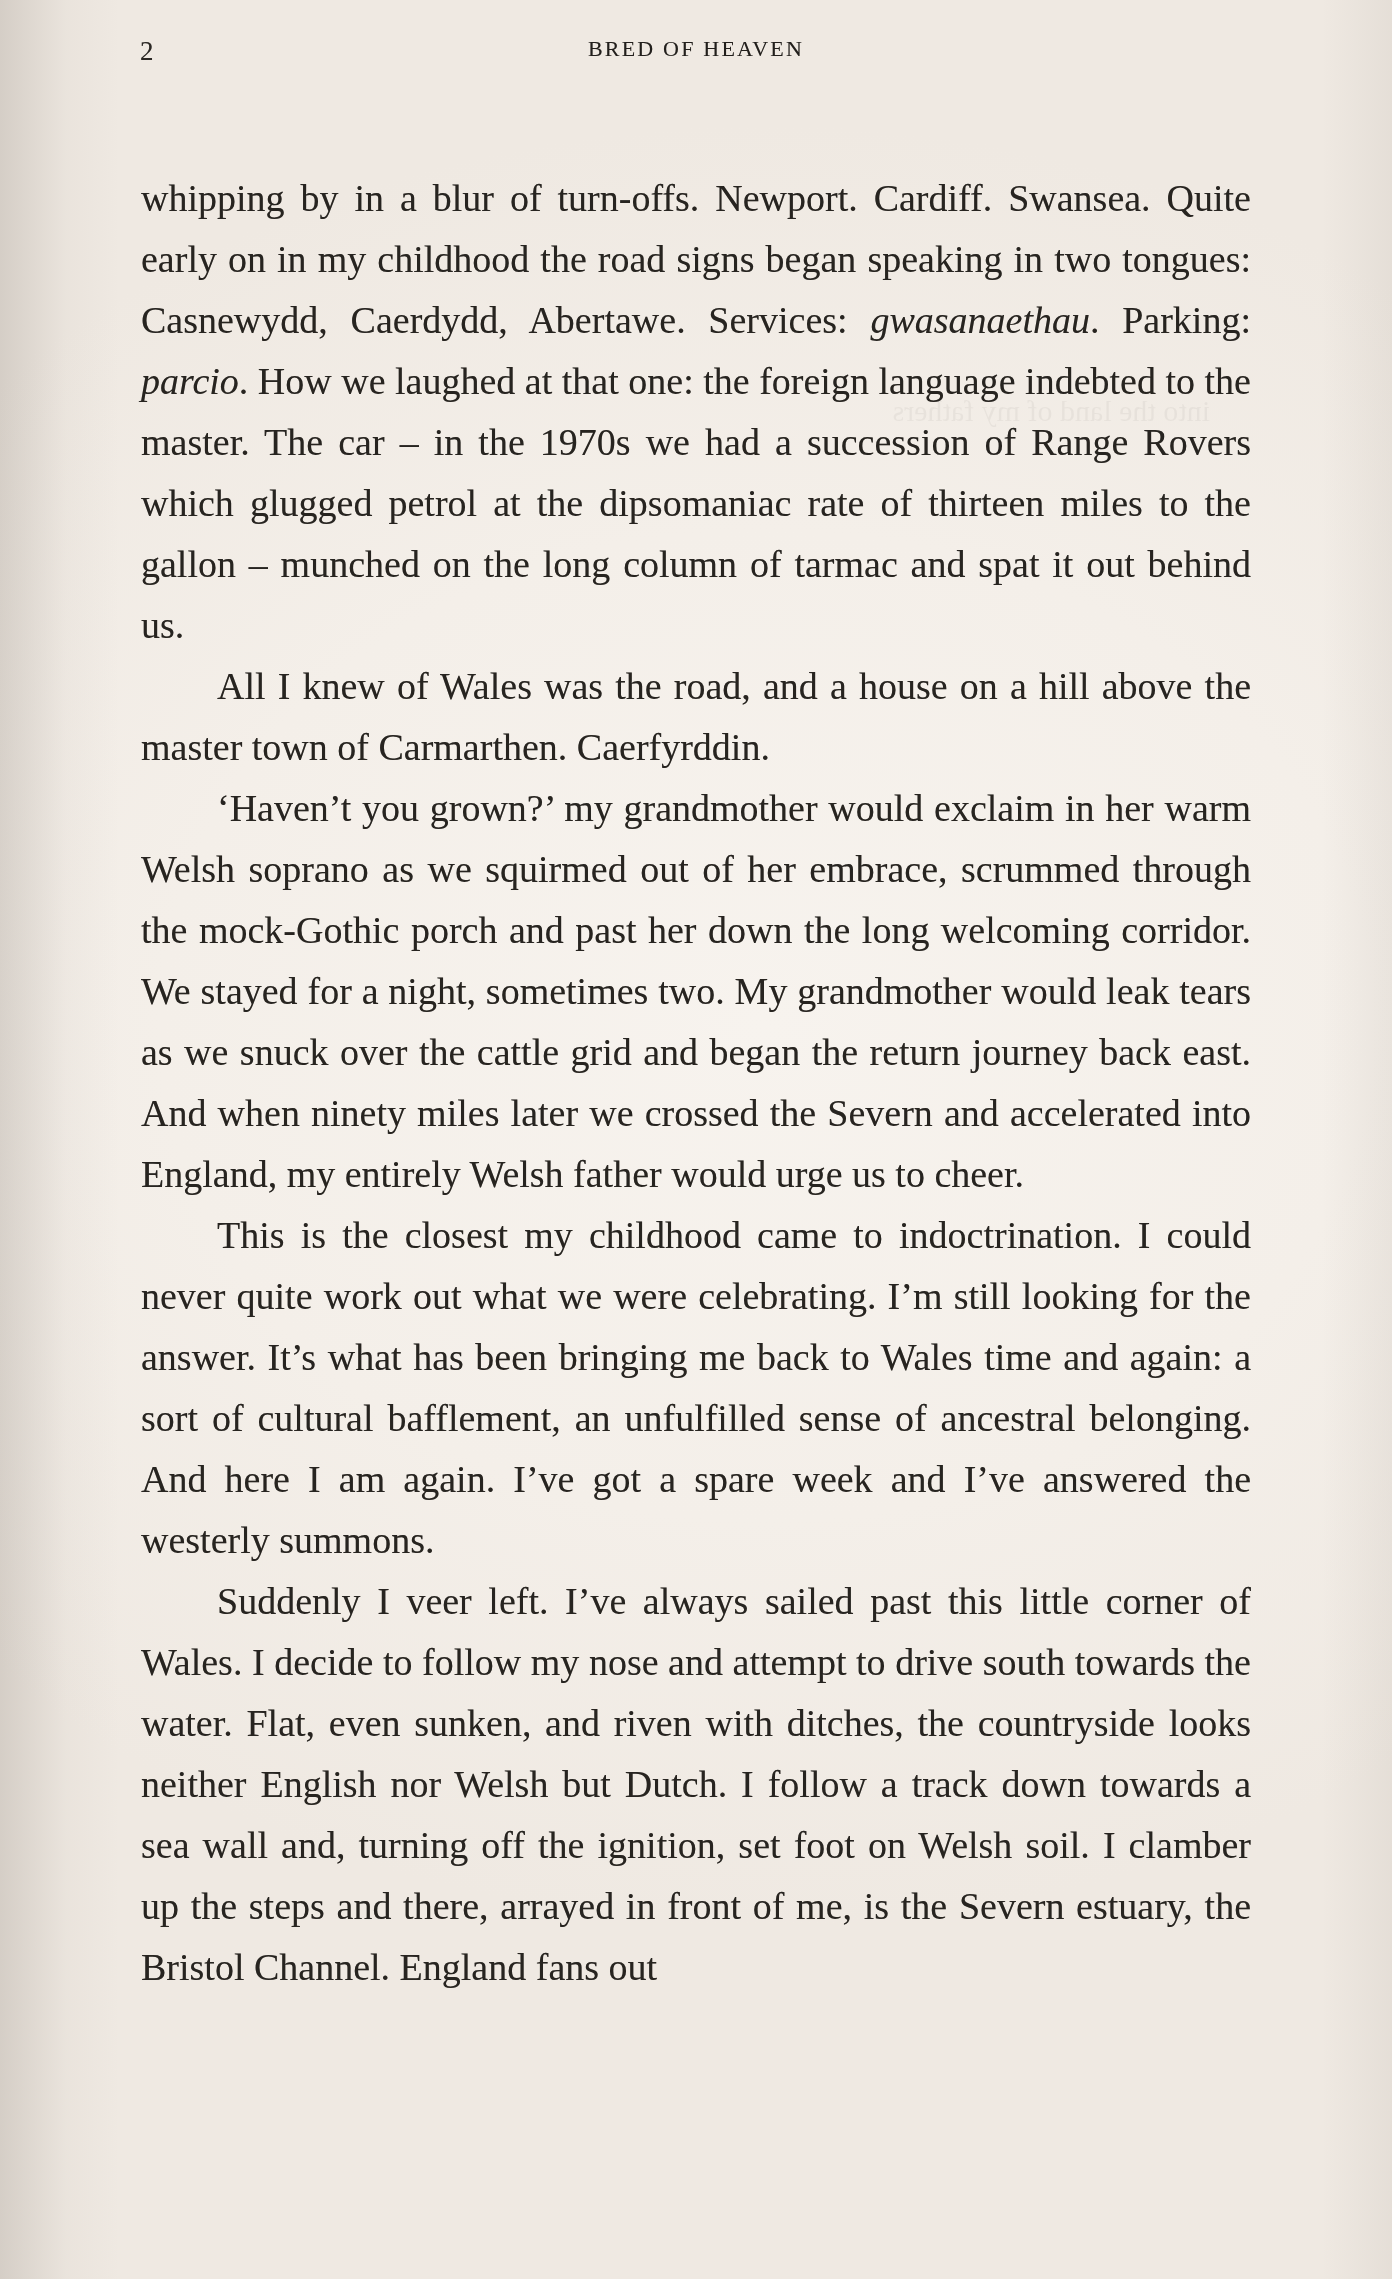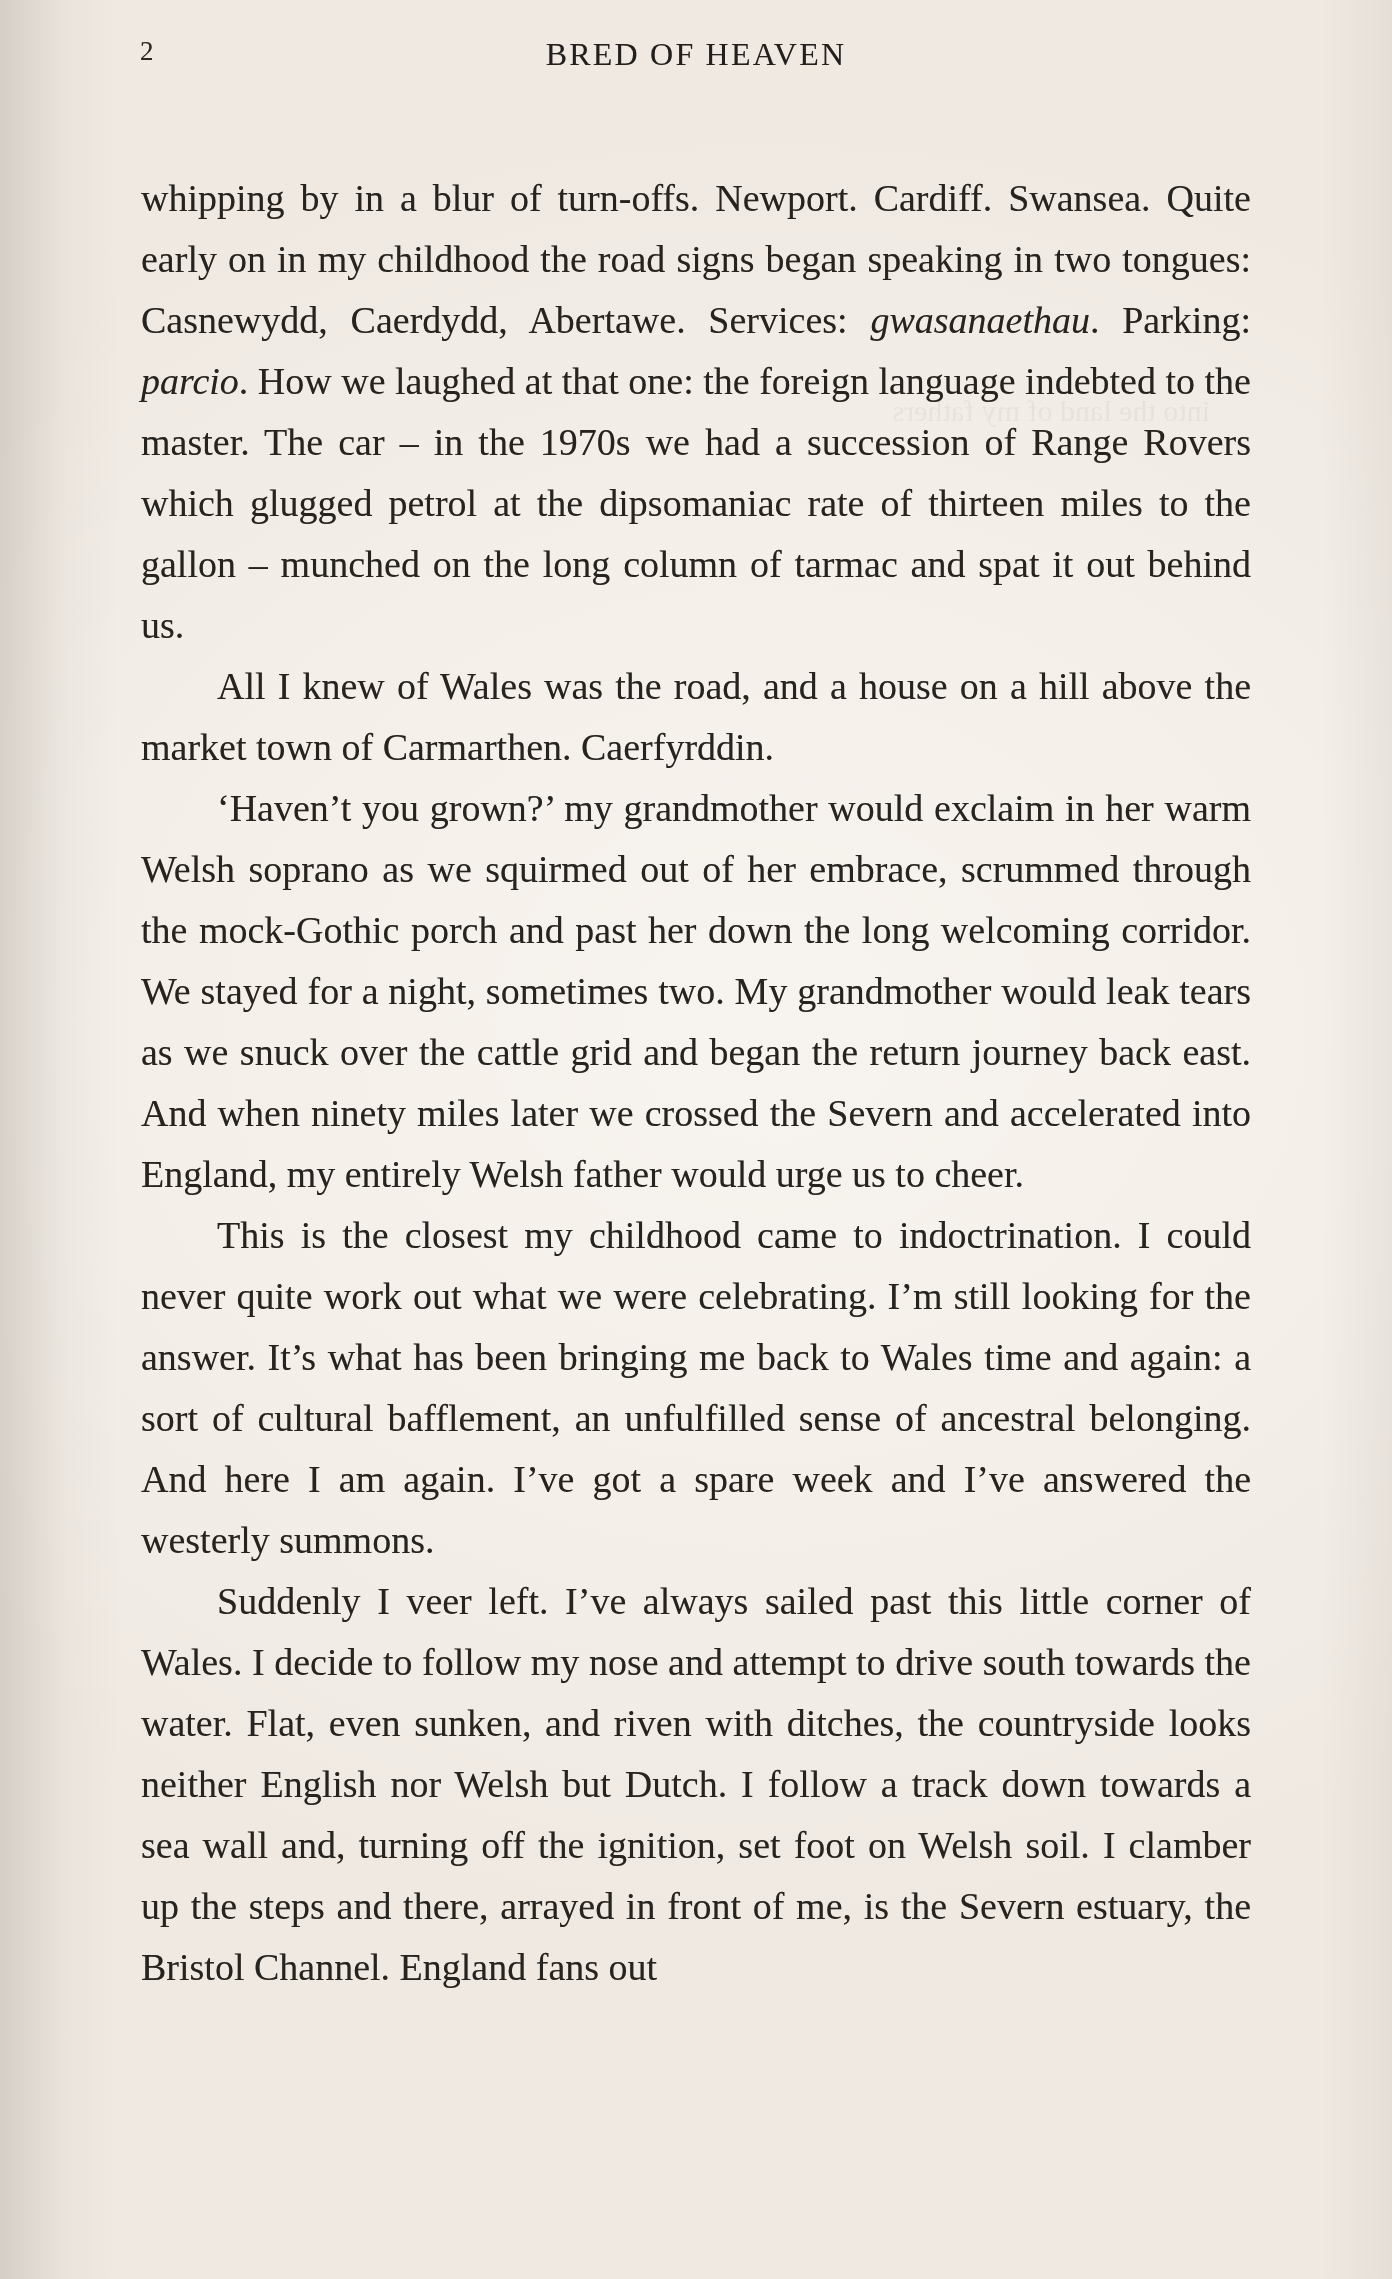--- a/index.html
+++ b/index.html
@@ -59,21 +59,21 @@
     font-size: 27px;
     color: #2b2824;
     letter-spacing: 0.5px;
   }
   .head-title {
     position: absolute;
     left: 0;
     right: 0;
     top: 0;
     text-align: center;
-    font-size: 32px;
+    font-size: 22px;
     letter-spacing: 2.2px;
     color: #221f1c;
     font-variant: small-caps;
     text-transform: uppercase;
   }
 
   .body-text {
     position: absolute;
     top: 168px;
     left: 141px;
@@ -126,20 +126,20 @@
 
     <div class="running-head">
       <span class="folio">2</span>
       <span class="head-title">BRED OF HEAVEN</span>
     </div>
 
     <div class="ghost">into the land of my fathers</div>
 
     <div class="body-text">
       <p>whipping by in a blur of turn-offs. Newport. Cardiff. Swansea. Quite early on in my childhood the road signs began speaking in two tongues: Casnewydd, Caerdydd, Abertawe. Services: <i>gwasanaethau</i>. Parking: <i>parcio</i>. How we laughed at that one: the foreign language indebted to the master. The car – in the 1970s we had a succession of Range Rovers which glugged petrol at the dipsomaniac rate of thirteen miles to the gallon – munched on the long column of tarmac and spat it out behind us.</p>
-      <p>All I knew of Wales was the road, and a house on a hill above the market town of Carmarthen. Caerfyrddin.</p>
+      <p>All I knew of Wales was the road, and a house on a hill above the master town of Carmarthen. Caerfyrddin.</p>
       <p>‘Haven’t you grown?’ my grandmother would exclaim in her warm Welsh soprano as we squirmed out of her embrace, scrummed through the mock-Gothic porch and past her down the long welcoming corridor. We stayed for a night, sometimes two. My grandmother would leak tears as we snuck over the cattle grid and began the return journey back east. And when ninety miles later we crossed the Severn and accelerated into England, my entirely Welsh father would urge us to cheer.</p>
       <p>This is the closest my childhood came to indoctrination. I could never quite work out what we were celebrating. I’m still looking for the answer. It’s what has been bringing me back to Wales time and again: a sort of cultural bafflement, an unfulfilled sense of ancestral belonging. And here I am again. I’ve got a spare week and I’ve answered the westerly summons.</p>
       <p>Suddenly I veer left. I’ve always sailed past this little corner of Wales. I decide to follow my nose and attempt to drive south towards the water. Flat, even sunken, and riven with ditches, the countryside looks neither English nor Welsh but Dutch. I follow a track down towards a sea wall and, turning off the ignition, set foot on Welsh soil. I clamber up the steps and there, arrayed in front of me, is the Severn estuary, the Bristol Channel. England fans out</p>
     </div>
 
   </div>
 </div>
 
 </body></html>

